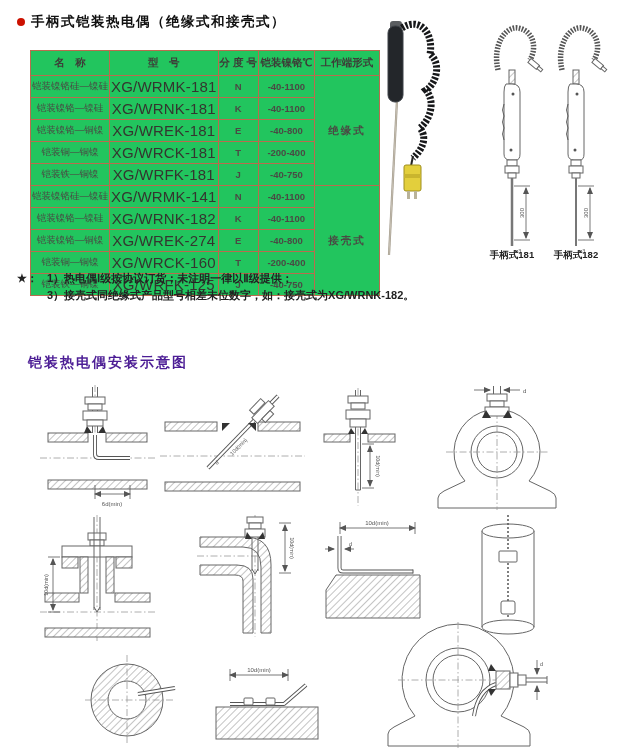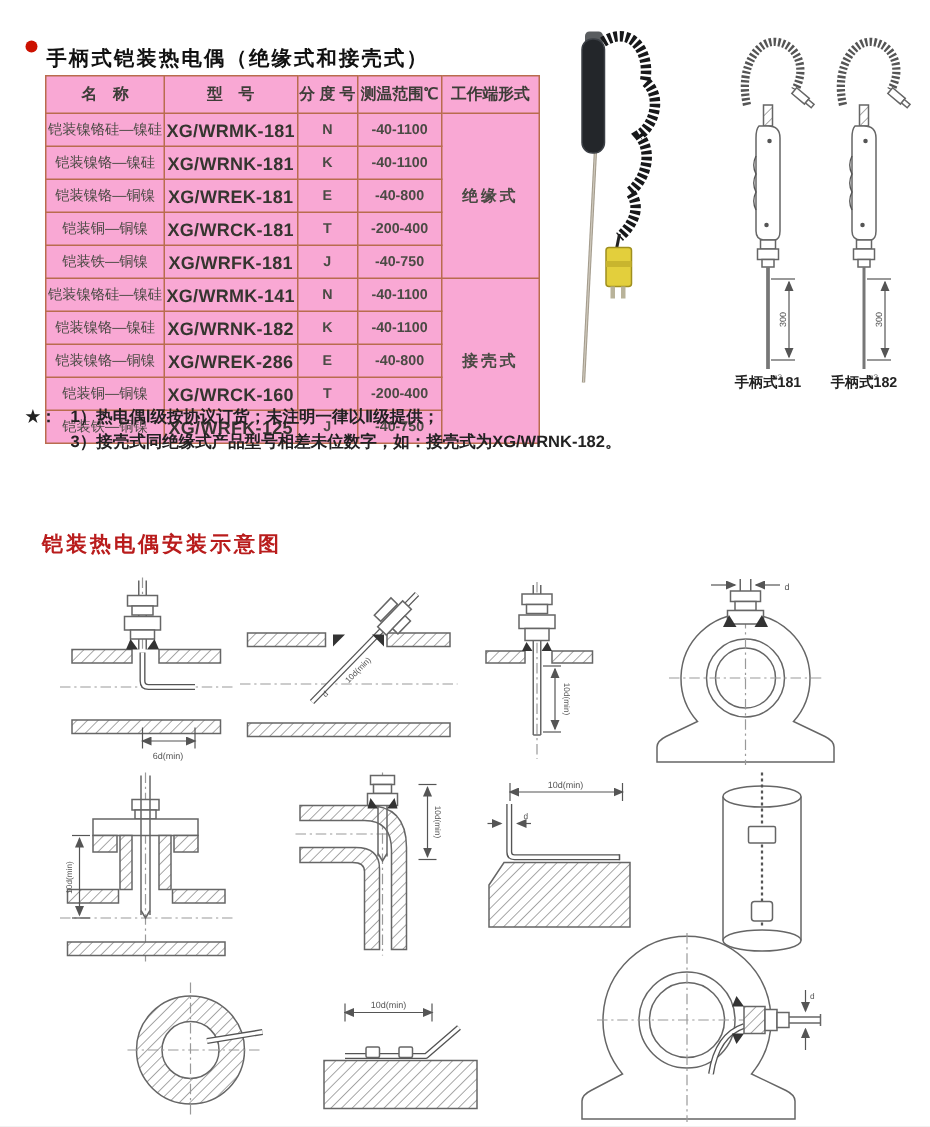--- a/index.html
+++ b/index.html
@@ -1,41 +1,41 @@
 <!DOCTYPE html>
 <html><head>
 <meta charset="utf-8">
 <style>
   html,body{margin:0;padding:0;background:#e8e8e8;font-family:"Liberation Sans",sans-serif;}
   .page{position:relative;width:620px;height:751px;background:#ffffff;margin:0 auto;overflow:hidden;}
 
   
   .title-row{position:absolute;left:17px;top:13px;display:flex;align-items:center;gap:6px;}
   .bullet{width:8px;height:8px;border-radius:50%;background:#cc1100;}
-  .title-text{font-size:13.5px;font-weight:bold;color:#111;letter-spacing:1.5px;margin-top:17px;}
+  .title-text{font-size:13.5px;font-weight:bold;color:#111;letter-spacing:1.5px;}
 
   
   .spec-table{position:absolute;left:30px;top:50px;border-collapse:collapse;table-layout:fixed;
-              background:#f9a8d4;}
+              background:#22c55e;}
   .spec-table td,.spec-table th{border:1px solid #b96c4e;text-align:center;vertical-align:middle;
               color:#4a4a44;overflow:hidden;white-space:nowrap;}
   .spec-table th{height:22px;font-size:10.5px;font-weight:bold;color:#3d3d38;}
   .spec-table td{height:19px;font-size:9.5px;text-align:center;}
-  .spec-table td.model{font-size:12px;font-weight:bold;color:#35352f;letter-spacing:0.2px;margin-left:36px;}
+  .spec-table td.model{font-size:15px;font-weight:normal;color:#35352f;letter-spacing:0.2px;margin-left:36px;}
   .spec-table td.grade{font-weight:bold;}
   .spec-table td.range{font-weight:bold;}
   .spec-table td.group{font-size:10.5px;font-weight:bold;letter-spacing:2px;}
 
   
   .notes{position:absolute;left:17px;top:270px;font-size:11px;color:#222;font-weight:bold;line-height:17px;}
   .notes .nrow{display:flex;}
   .notes .star{width:30px;flex:0 0 30px;}
   .notes .indent{margin-left:30px;}
 
-  .section-title{position:absolute;left:28px;top:354px;font-size:14px;font-weight:bold;color:#b91c1c;letter-spacing:2px;}
+  .section-title{position:absolute;left:28px;top:354px;font-size:14px;font-weight:bold;color:#4c1d95;letter-spacing:2px;}
 
   svg{position:absolute;overflow:visible;}
   svg text{font-family:"Liberation Sans",sans-serif;fill:#555;}
   .ol{fill:#fff;stroke:#666;stroke-width:1;}
   .hl{fill:url(#hatch);stroke:#666;stroke-width:1;}
   .cl{stroke:#999;stroke-width:0.8;fill:none;stroke-dasharray:7 2.5 1.5 2.5;}
   .dim{stroke:#555;stroke-width:0.8;fill:none;}
   .tick{stroke:#555;stroke-width:0.8;}
   .t1{stroke:#555;stroke-width:4;fill:none;}
   .t2{stroke:#fff;stroke-width:2.2;fill:none;}
@@ -75,21 +75,21 @@
         <col style="width:70px">
         <col style="width:35px">
         <col style="width:56px">
         <col style="width:65px">
       </colgroup>
     <tbody>
         <tr>
       <th>名　称</th>
       <th>型　号</th>
       <th>分 度 号</th>
-      <th>测温范围℃</th>
+      <th>铠装镍铬℃</th>
       <th>工作端形式</th>
     </tr>
     <tr>
       <td>铠装镍铬硅—镍硅</td>
       <td class="model">XG/WRMK-181</td>
       <td class="grade">N</td>
       <td class="range">-40-1100</td>
       <td class="group" rowspan="5">绝缘式</td>
     </tr>
     <tr>
@@ -124,21 +124,21 @@
       <td class="group" rowspan="5">接壳式</td>
     </tr>
     <tr>
       <td>铠装镍铬—镍硅</td>
       <td class="model">XG/WRNK-182</td>
       <td class="grade">K</td>
       <td class="range">-40-1100</td>
     </tr>
     <tr>
       <td>铠装镍铬—铜镍</td>
-      <td class="model">XG/WREK-286</td>
+      <td class="model">XG/WREK-274</td>
       <td class="grade">E</td>
       <td class="range">-40-800</td>
     </tr>
     <tr>
       <td>铠装铜—铜镍</td>
       <td class="model">XG/WRCK-160</td>
       <td class="grade">T</td>
       <td class="range">-200-400</td>
     </tr>
     <tr>

